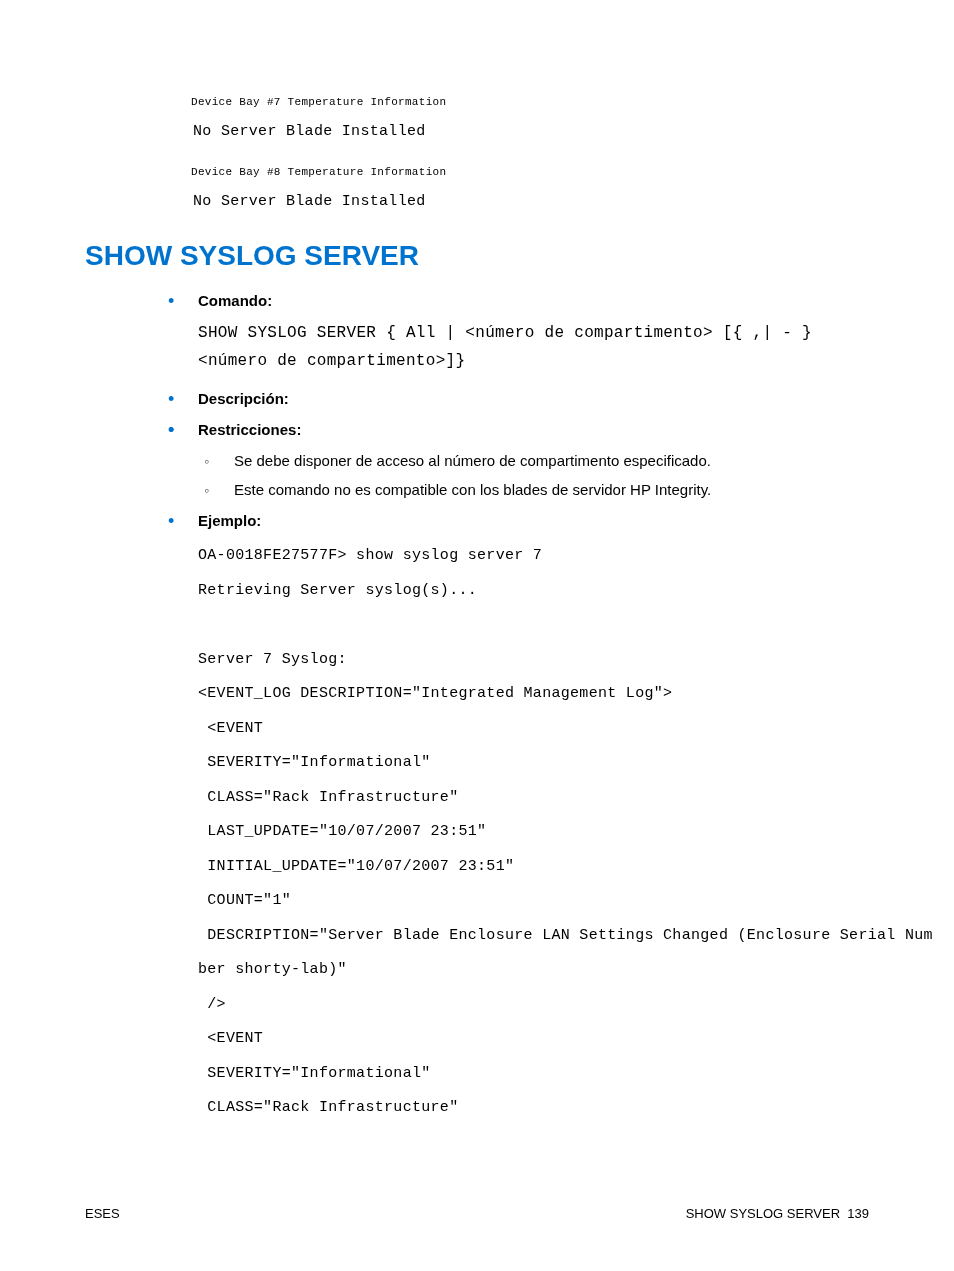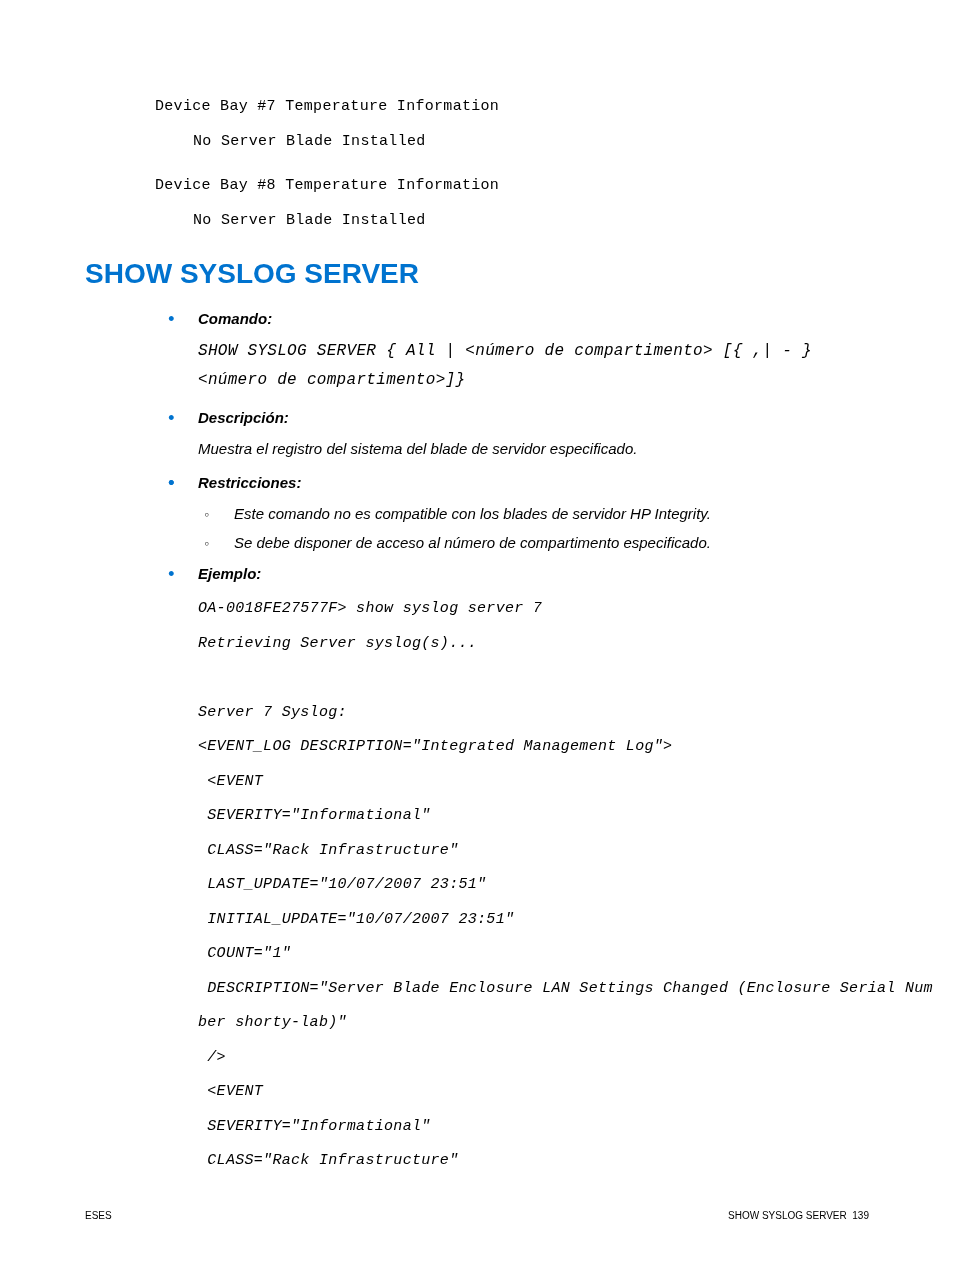--- a/index.html
+++ b/index.html
@@ -12,24 +12,24 @@
       font-size: 15px;
       color: #000;
       background: #fff;
       width: 954px;
       height: 1271px;
       position: relative;
       padding: 90px 85px 50px 85px;
     }
     .code-block {
       font-family: "Courier New", Courier, monospace;
-      font-size: 15px;
+      font-size: 11px;
       white-space: pre;
       line-height: 2.3;
-      margin-left: 70px;
+      margin-left: 106px;
       letter-spacing: 0.3px;
     }
     .code-indent {
       font-family: "Courier New", Courier, monospace;
       font-size: 15px;
       white-space: pre;
       line-height: 2.3;
       margin-left: 108px;
       letter-spacing: 0.3px;
     }
@@ -42,21 +42,20 @@
       margin-bottom: 20px;
     }
     ul.outer-list {
       list-style: none;
       margin-left: 75px;
     }
     ul.outer-list > li {
       position: relative;
       padding-left: 38px;
       margin-bottom: 14px;
-      font-style: italic;
     }
     ul.outer-list > li::before {
       content: "•";
       color: #0073cf;
       font-size: 18px;
       position: absolute;
       left: 8px;
       top: -1px;
     }
     ul.inner-list {
@@ -103,21 +102,21 @@
       letter-spacing: 0.3px;
     }
     .footer {
       position: absolute;
       bottom: 50px;
       left: 85px;
       right: 85px;
       display: flex;
       justify-content: space-between;
       font-family: Arial, Helvetica, sans-serif;
-      font-size: 10px;
+      font-size: 13px;
     }
   </style>
 </head>
 <body>
 
 <div>
   <div class="code-block">Device Bay #7 Temperature Information</div>
   <div class="code-indent">No Server Blade Installed</div>
   <div style="height:10px;"></div>
   <div class="code-block">Device Bay #8 Temperature Information</div>
@@ -128,31 +127,30 @@
 
 <ul class="outer-list">
 
   <li>
     <span class="label">Comando:</span>
     <div class="command-syntax">SHOW SYSLOG SERVER { All | &lt;número de compartimento&gt; [{ ,| - } &lt;número de compartimento&gt;]}</div>
   </li>
 
   <li>
     <span class="label">Descripción:</span>
-    <div class="body-text">Muestra el registro del sistema del blade de servidor especificado.</div>
   </li>
 
   <li>
   </li>
 
   <li>
     <span class="label">Restricciones:</span>
     <ul class="inner-list">
+      <li><span>Se debe disponer de acceso al número de compartimento especificado.</span></li>
       <li><span>Este comando no es compatible con los blades de servidor HP Integrity.</span></li>
-      <li><span>Se debe disponer de acceso al número de compartimento especificado.</span></li>
     </ul>
   </li>
 
   <li>
     <span class="label">Ejemplo:</span>
     <div class="example-block">OA-0018FE27577F&gt; show syslog server 7
 Retrieving Server syslog(s)...
 
 Server 7 Syslog:
 &lt;EVENT_LOG DESCRIPTION="Integrated Management Log"&gt;

